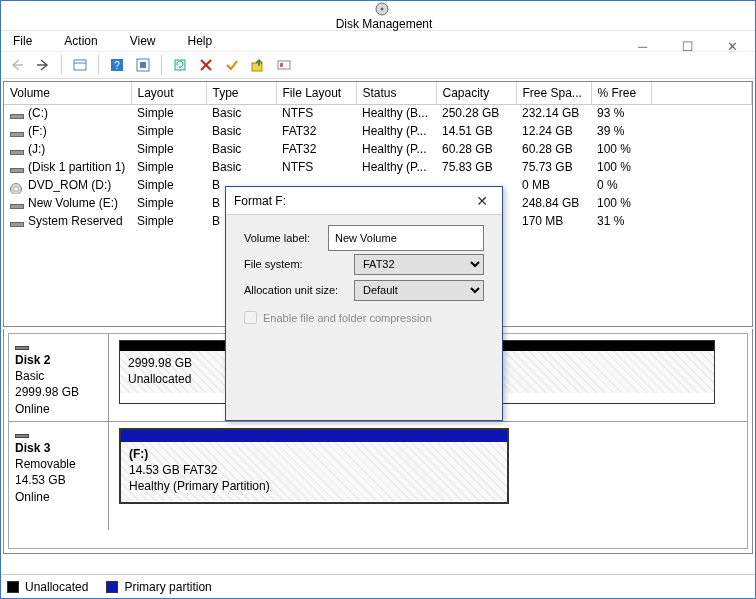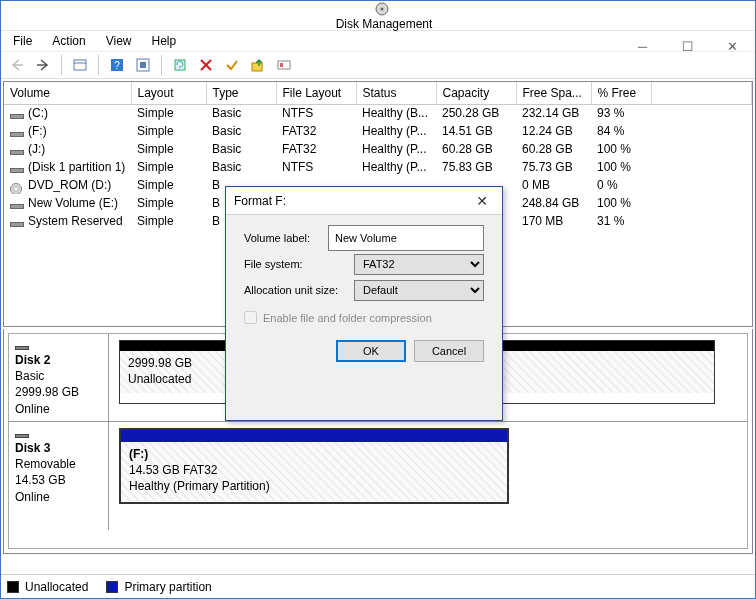--- a/index.html
+++ b/index.html
@@ -21,21 +21,21 @@
     align-items: center;
     padding: 0 0 0 8px;
     border-bottom: 1px solid #e5e5e5;
     flex-direction: column;
   }
   .titlebar .titletxt { padding-left: 4px; }
   .titlebar .winbtns { margin-left:auto; display:flex; }
   .titlebar .winbtn { width:45px; height:30px; display:flex; align-items:center; justify-content:center; color:#666; font-size:13px; }
   .titlebar .diskicon { width:16px; height:16px; display:inline-block; }
 
-  .menubar { height:20px; display:flex; align-items:center; padding:0 4px; gap:4px; }
+  .menubar { height:20px; display:flex; align-items:center; padding:0 4px; gap:16px; }
   .menubar .menuitem { padding:2px 8px; }
 
   .toolbar { height:28px; display:flex; align-items:center; padding:2px 4px; border-top:1px solid #eee; border-bottom:1px solid #ddd; gap:2px; }
   .toolbar .tbtn { width:24px; height:22px; display:flex; align-items:center; justify-content:center; border:1px solid transparent; }
   .toolbar .sep { width:1px; height:20px; background:#ccc; margin:0 4px; }
   .toolbar svg { width:16px; height:16px; }
   .toolbar .arrow { fill:none; stroke:#555; stroke-width:1.5; }
   .toolbar .arrow.disabled { stroke:#bbb; }
 
   .vol-table-wrap { border:1px solid #888; margin:2px; height:246px; overflow:hidden; }
@@ -213,21 +213,21 @@
           <td></td>
         </tr>
         <tr>
           <td><span class="volicon hdd"></span><span>(F:)</span></td>
           <td>Simple</td>
           <td>Basic</td>
           <td>FAT32</td>
           <td>Healthy (P...</td>
           <td>14.51 GB</td>
           <td>12.24 GB</td>
-          <td>84 %</td>
+          <td>39 %</td>
           <td></td>
         </tr>
         <tr>
           <td><span class="volicon hdd"></span><span>(J:)</span></td>
           <td>Simple</td>
           <td>Basic</td>
           <td>FAT32</td>
           <td>Healthy (P...</td>
           <td>60.28 GB</td>
           <td>60.28 GB</td>
@@ -348,18 +348,14 @@
       <select><option>FAT32</option></select>
     </div>
     <div class="frow">
       <label>Allocation unit size:</label>
       <select><option>Default</option></select>
     </div>
     <div class="cbrow disabled">
       <input type="checkbox" disabled="" style="">
       <span>Enable file and folder compression</span>
     </div>
-    <div class="dlgbtns">
-      <button class="primary">OK</button>
-      <button>Cancel</button>
-    </div>
   </div>
 </div>
 
 </body></html>

